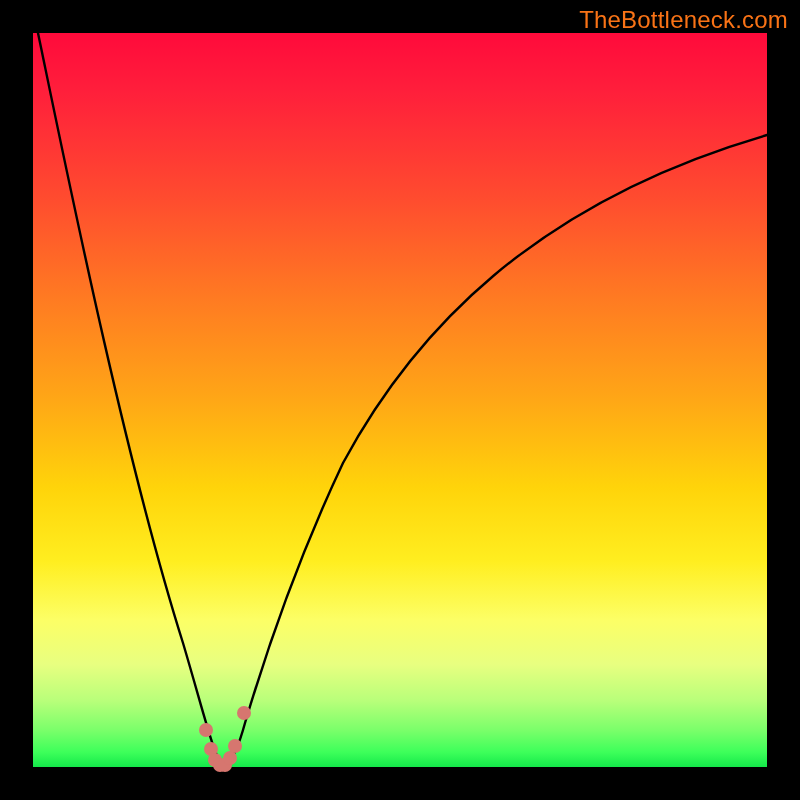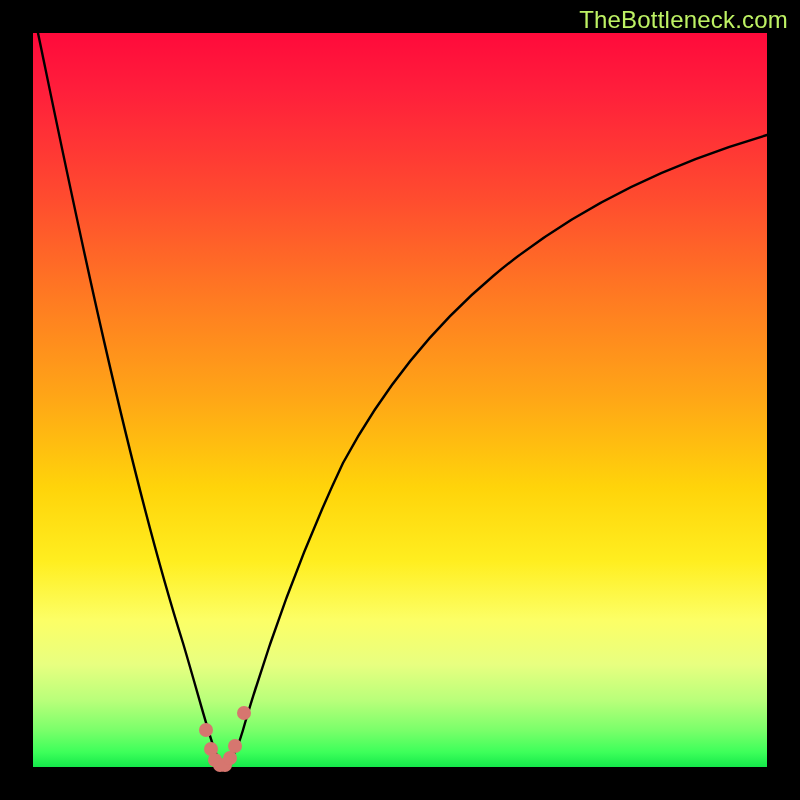--- a/index.html
+++ b/index.html
@@ -40,21 +40,21 @@
       #b8ff7a 91%,
       #7aff6a 95%,
       #3dff5a 98%,
       #14e84a 100%
     );
   }
   .watermark {
     position: absolute;
     top: 6px;
     right: 12px;
-    color: #bef264;
+    color: #f97316;
     font-size: 24px;
     font-weight: 400;
     letter-spacing: 0.2px;
     user-select: none;
     z-index: 5;
   }
   svg.curve-layer {
     position: absolute;
     left: 0;
     top: 0;

